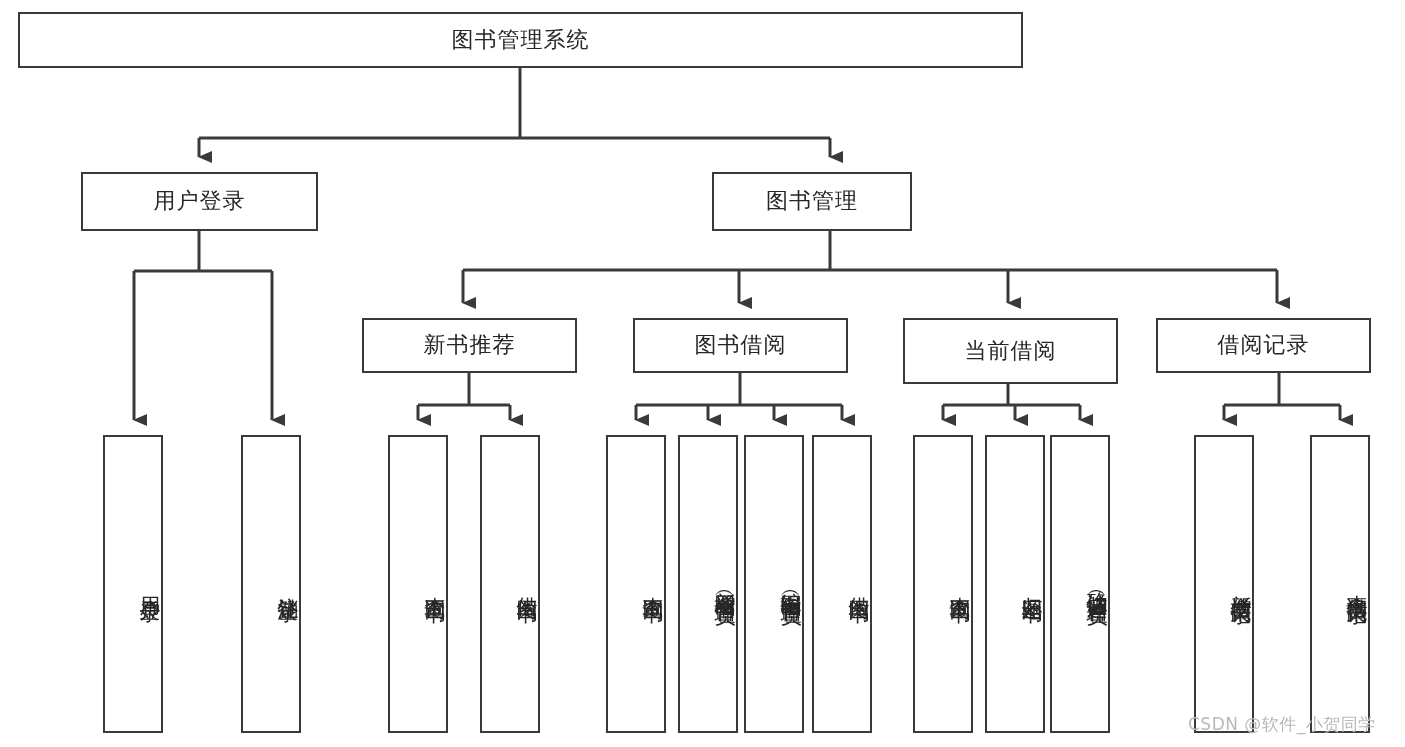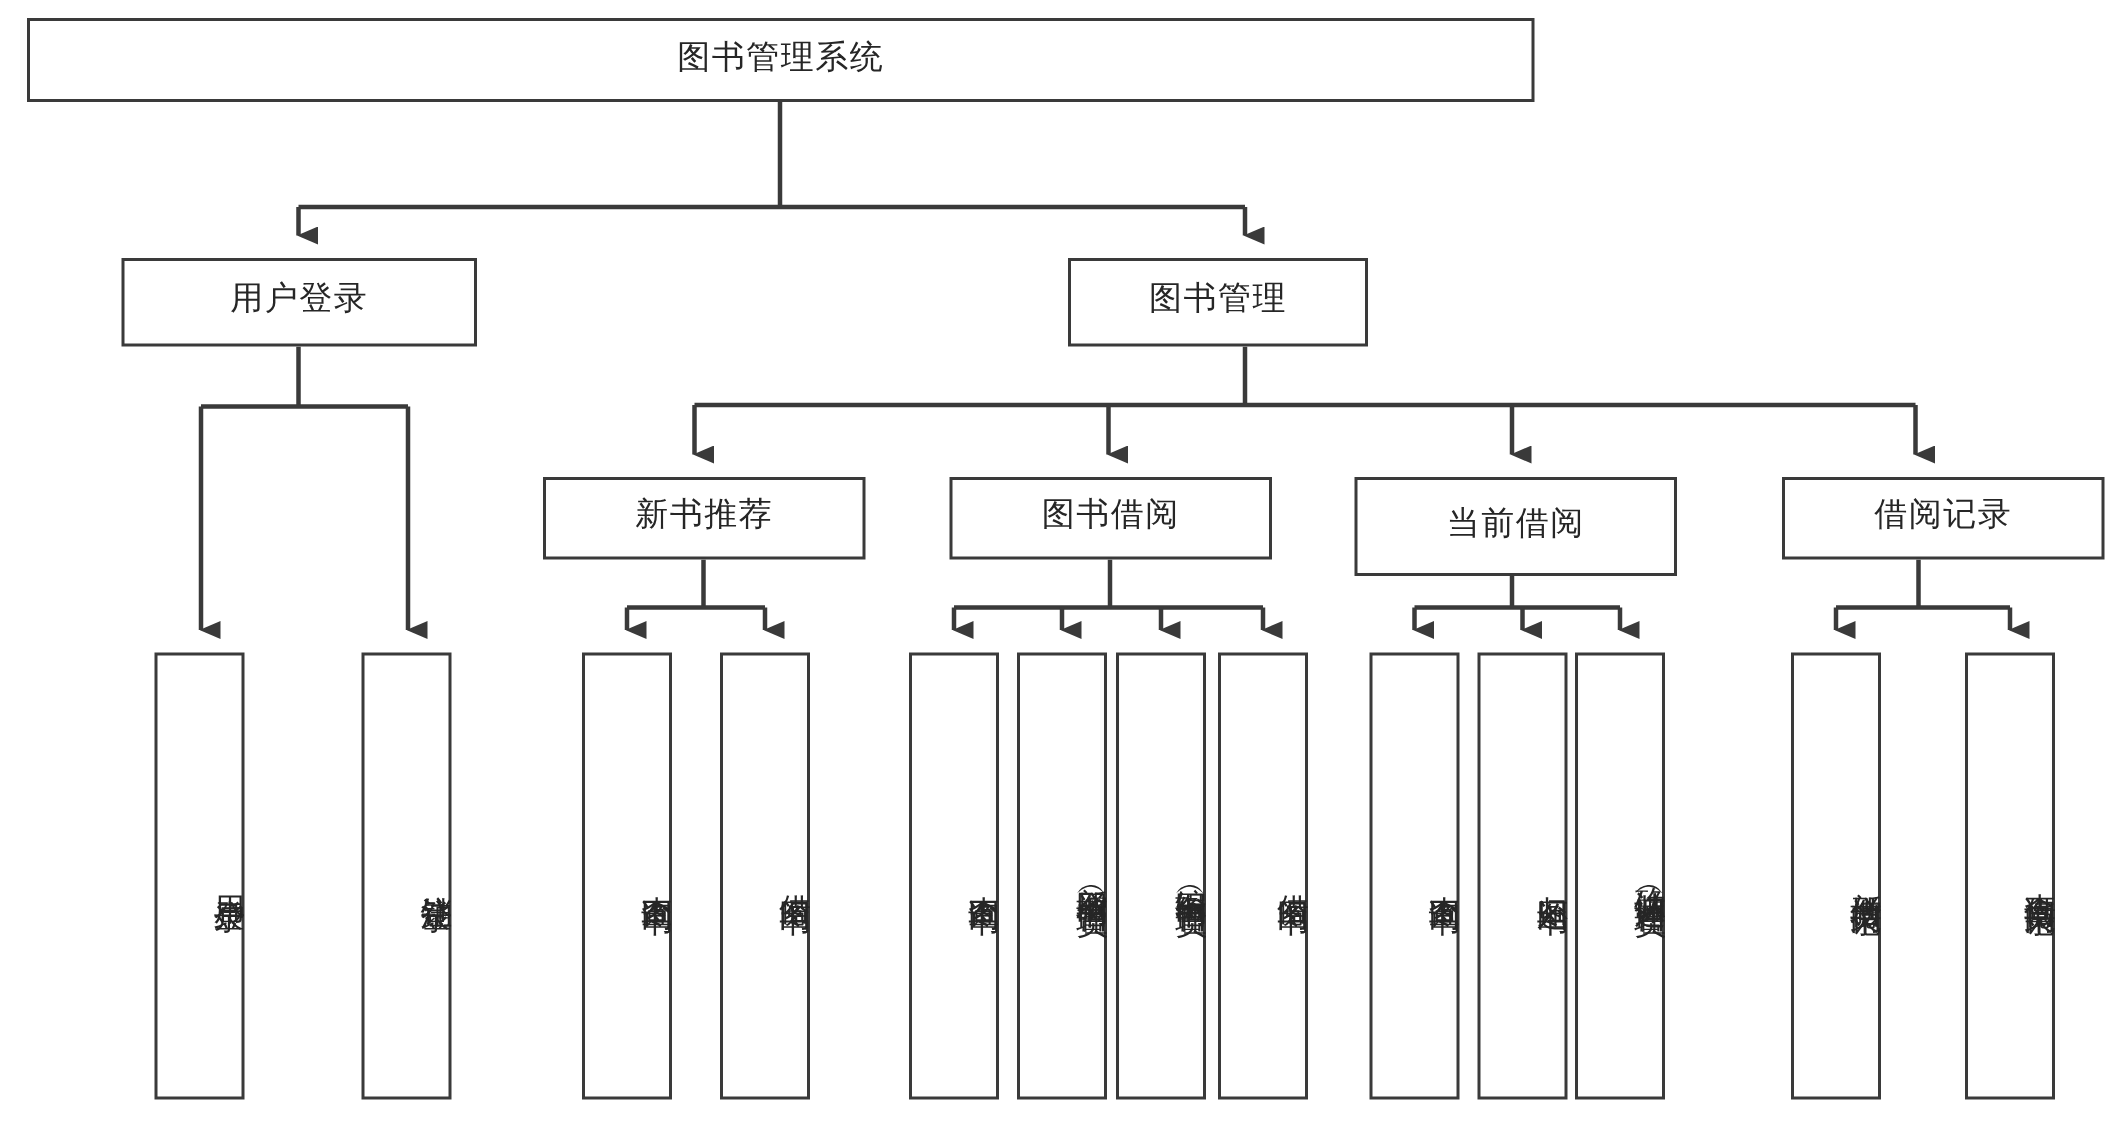--- a/index.html
+++ b/index.html
@@ -27,21 +27,20 @@
   .node {
     position: absolute;
     box-sizing: border-box;
     border: 2.5px solid #3a3a3a;
     background: #ffffff;
     display: flex;
     align-items: center;
     justify-content: center;
     color: #262626;
     z-index: 2;
-    font-family: Liberation Mono, monospace;
   }
   .node.horiz {
     font-size: 22px;
     line-height: 1.1;
     letter-spacing: 1px;
     white-space: nowrap;
   }
   .node.vert {
     writing-mode: vertical-rl;
     text-orientation: upright;
@@ -136,21 +135,21 @@
 
   <div class="node horiz" style="left: 362px; top: 318px; width: 215px; height: 55px;">
     <span class="node-label">新书推荐</span>
   </div>
   <div class="node horiz" style="left: 633px; top: 318px; width: 215px; height: 55px; align-items: center;">
     <span class="node-label">图书借阅</span>
   </div>
   <div class="node horiz" style="left: 903px; top: 318px; width: 215px; height: 66px;">
     <span class="node-label">当前借阅</span>
   </div>
-  <div class="node horiz" style="left: 1188px; top: 318px; width: 215px; height: 55px;">
+  <div class="node horiz" style="left: 1156px; top: 318px; width: 215px; height: 55px;">
     <span class="node-label">借阅记录</span>
   </div>
 
   <div class="node vert" style="left: 103px; top: 435px; width: 60px; height: 298px;">
     <span class="node-label">用户登录</span>
   </div>
   <div class="node vert" style="left: 241px; top: 435px; width: 60px; height: 298px;">
     <span class="node-label">注销登录</span>
   </div>
   <div class="node vert" style="left: 388px; top: 435px; width: 60px; height: 298px;">
@@ -180,14 +179,15 @@
   <div class="node vert" style="left: 1050px; top: 435px; width: 60px; height: 298px;">
     <span class="node-label">确认归还（管理员）</span>
   </div>
   <div class="node vert" style="left: 1194px; top: 435px; width: 60px; height: 298px;">
     <span class="node-label">新增借阅记录</span>
   </div>
   <div class="node vert" style="left: 1310px; top: 435px; width: 60px; height: 298px;">
     <span class="node-label">查询借阅记录</span>
   </div>
 
+  <div id="watermark">CSDN @软件_小贺同学</div>
 
 </div>
 
 </body></html>

